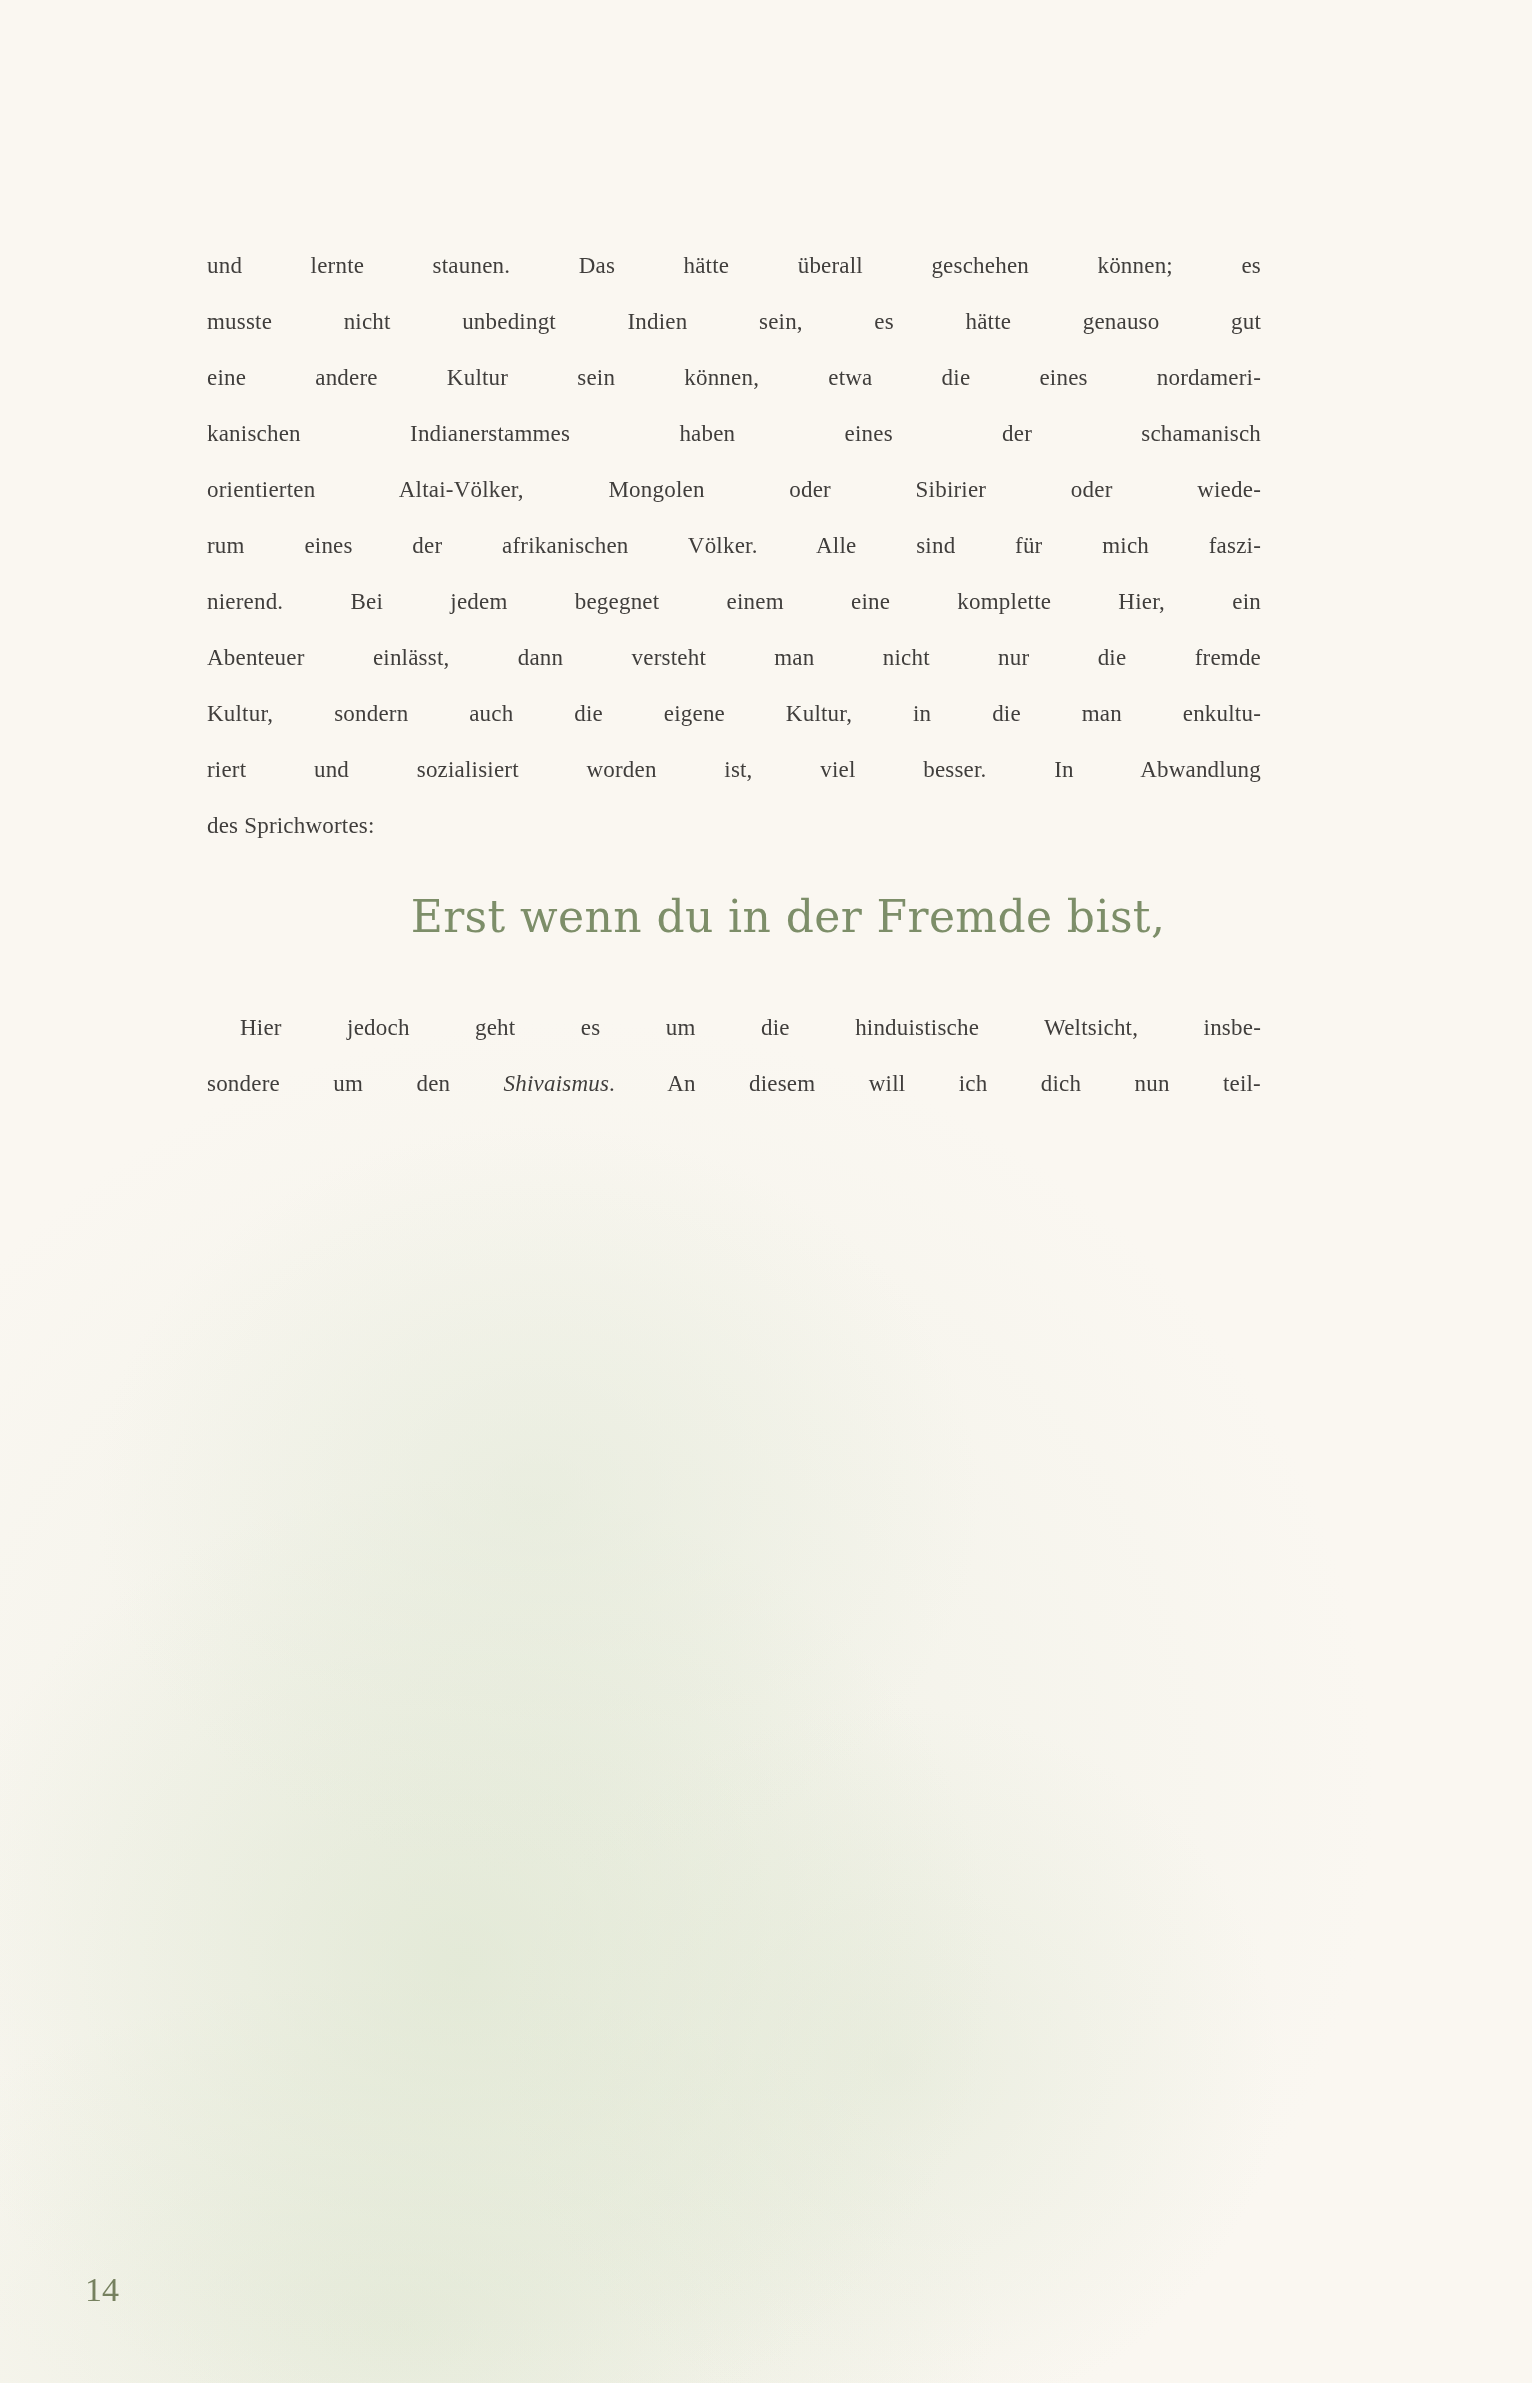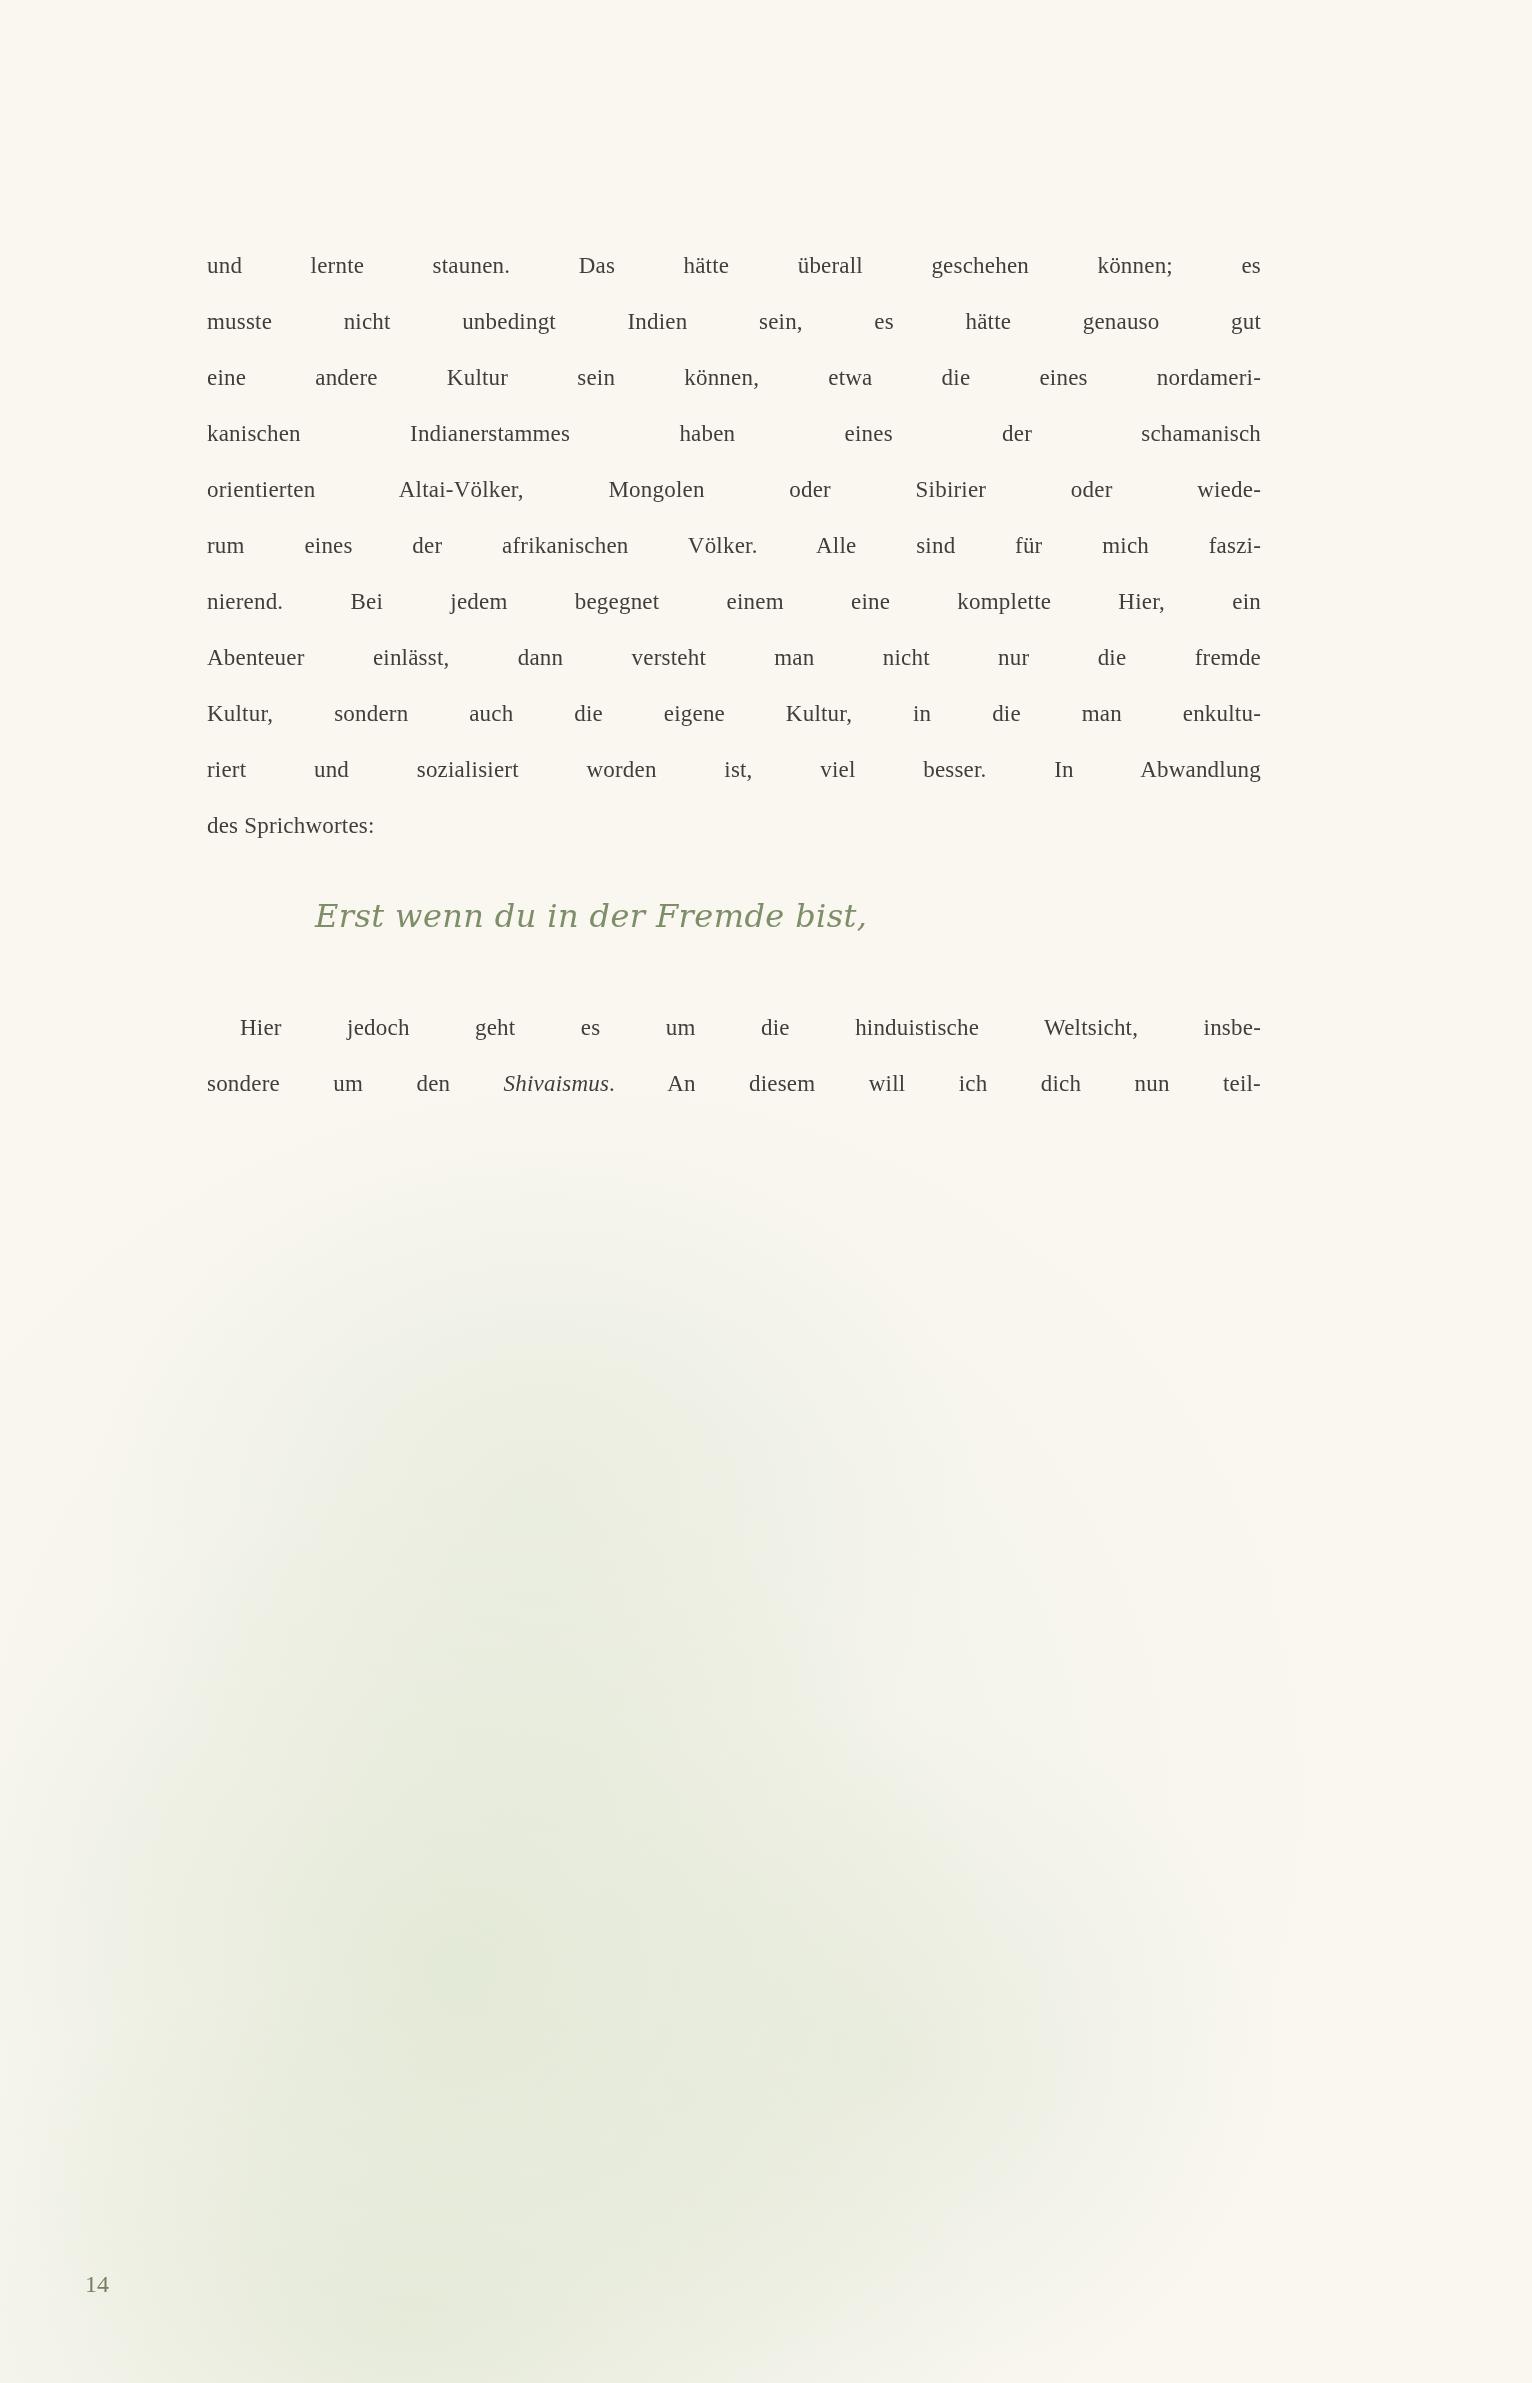--- a/index.html
+++ b/index.html
@@ -39,32 +39,31 @@
   }
   .para .line.last { text-align-last: left; }
   #paragraph2 .line.first { text-indent: 33px; }
   .quote {
     margin-top: 31px;
     padding-left: 108px;
     font-family: "DejaVu Serif", serif;
     color: var(--quote-green, #7d8e69);
   }
   .quote .qline {
-    font-size: 32px;
+    font-size: 44px;
     line-height: 63px;
     letter-spacing: 0.4px;
-    text-align: left;
-    font-style: italic;
+    text-align: center;
   }
   #paragraph2 { margin-top: 52px; }
   .page-number {
     position: absolute;
     left: 85px;
     top: 2271px;
-    font-size: 24px;
+    font-size: 34px;
     color: var(--page-number, #76815f);
   }
 </style>
 </head>
 <body>
 
 <div class="page">
   <div class="wash"></div>
 
   <main class="text-block">

